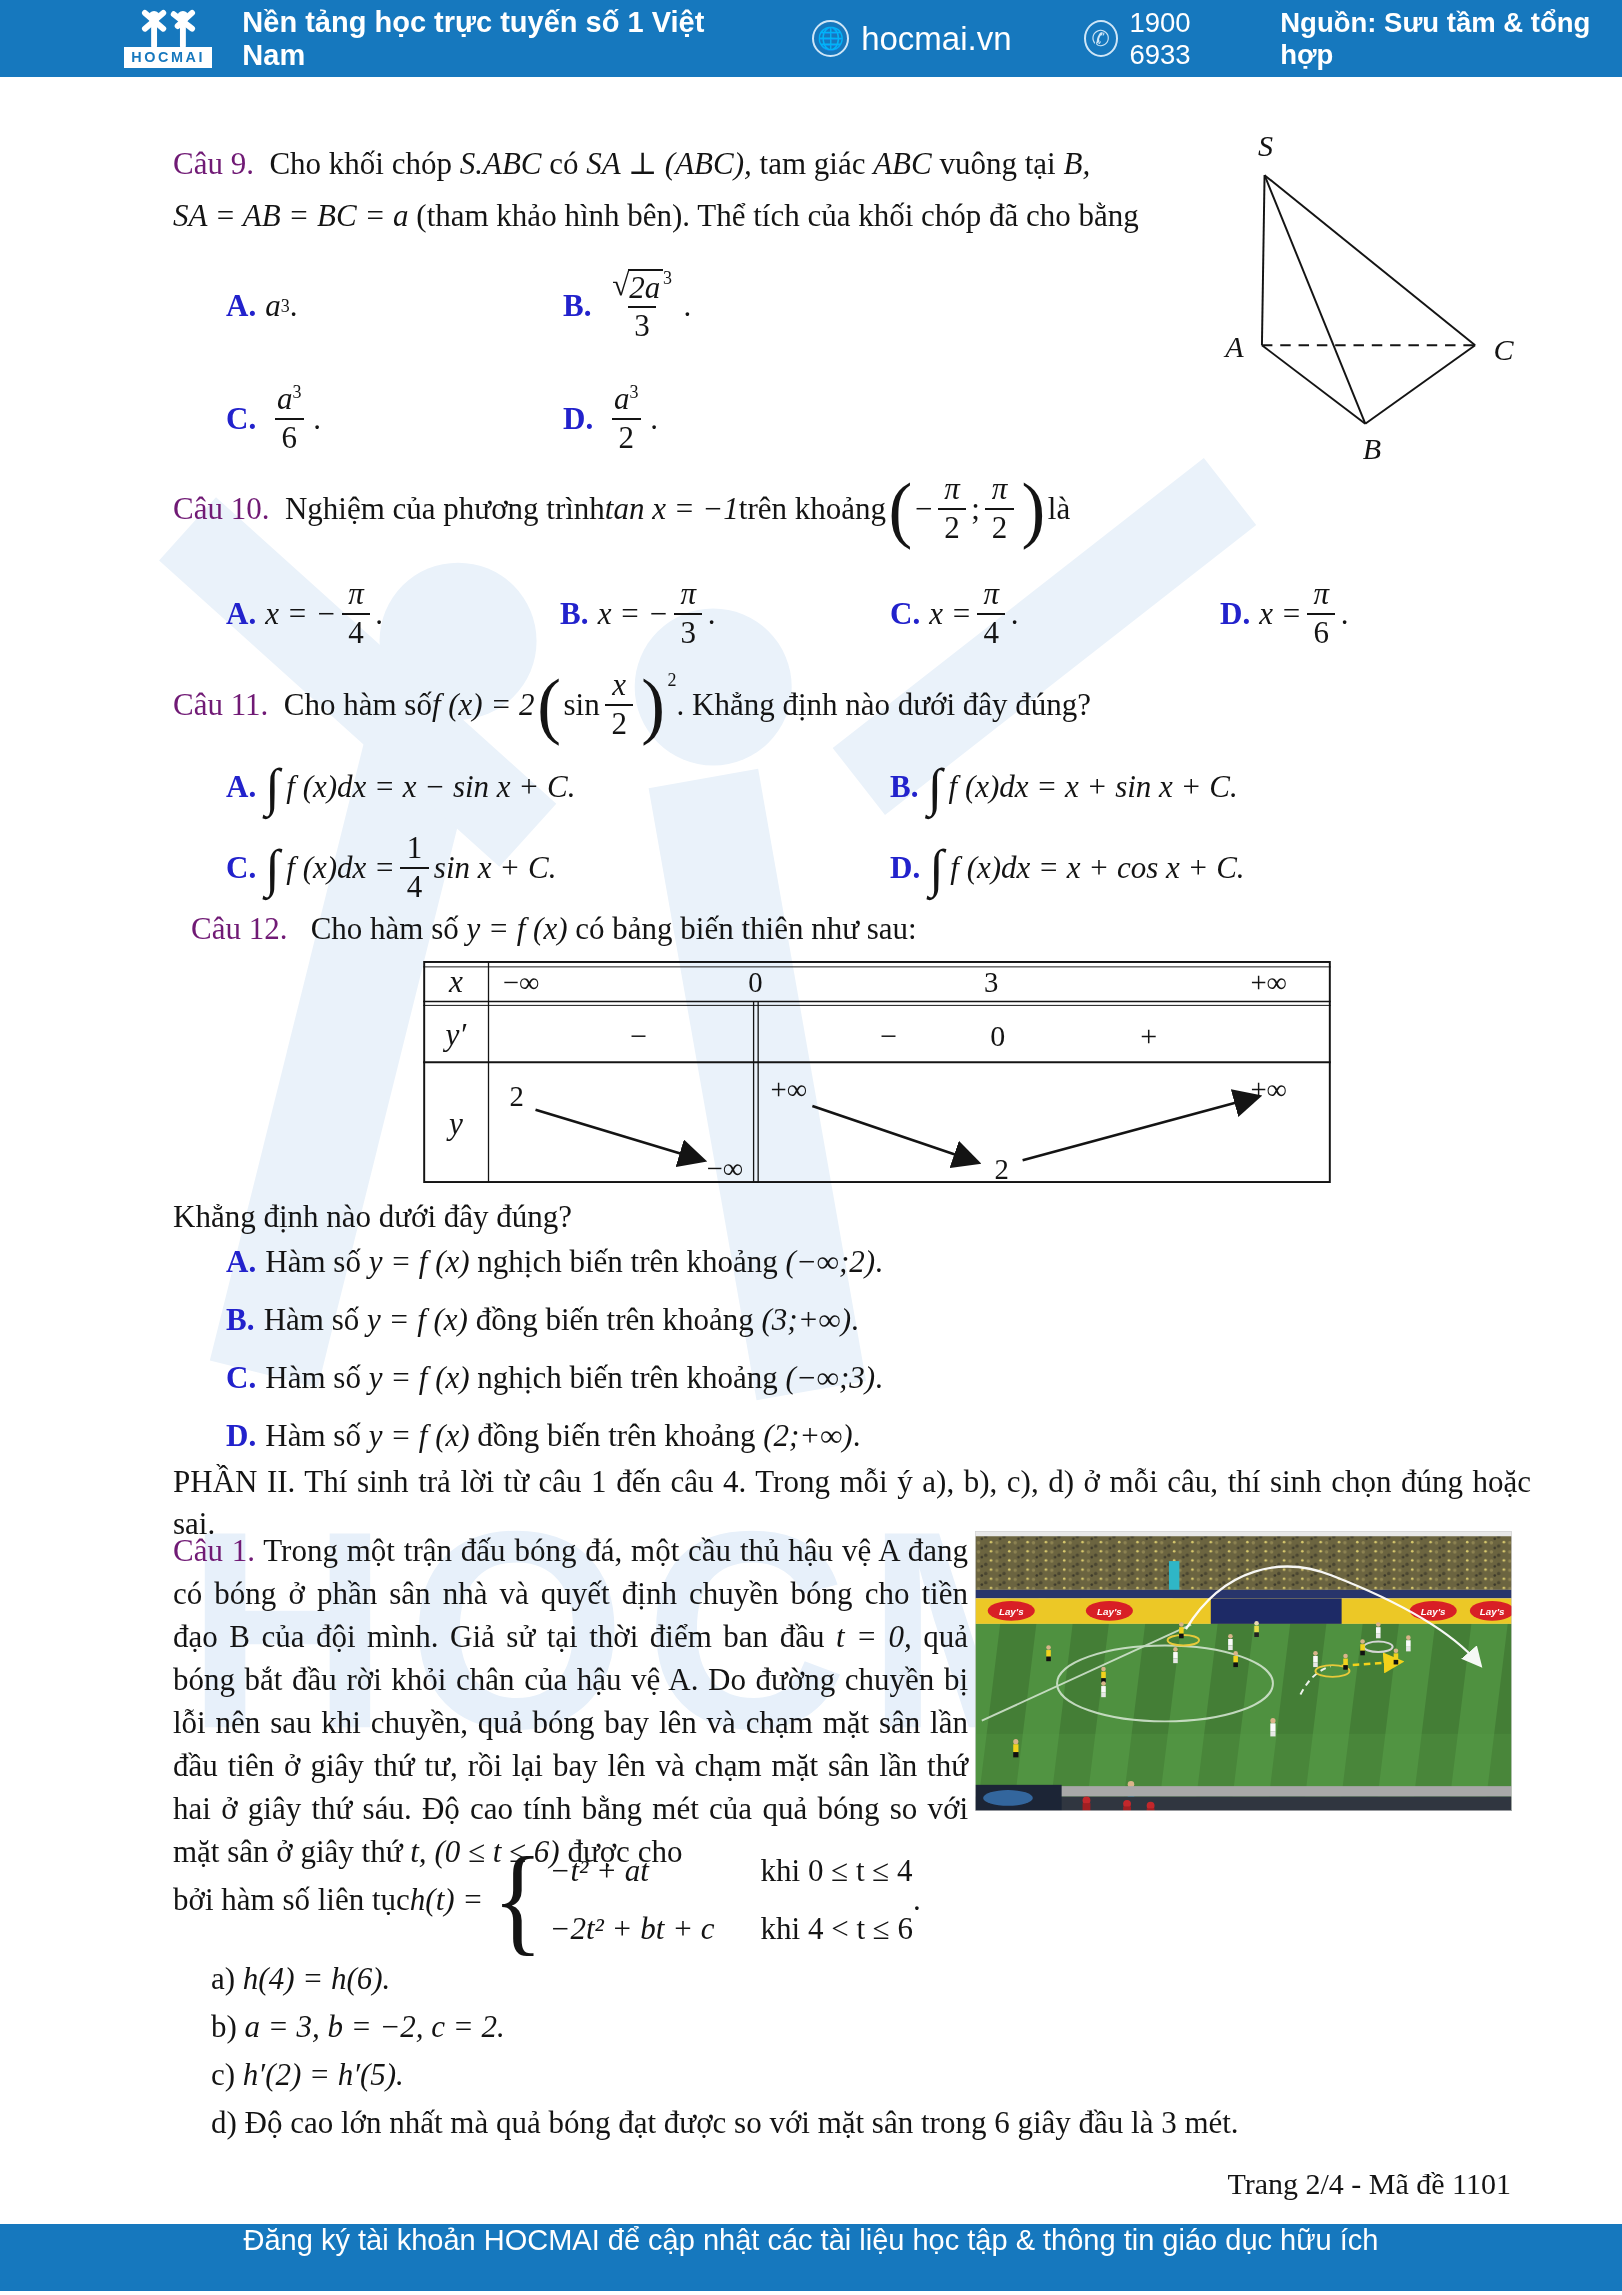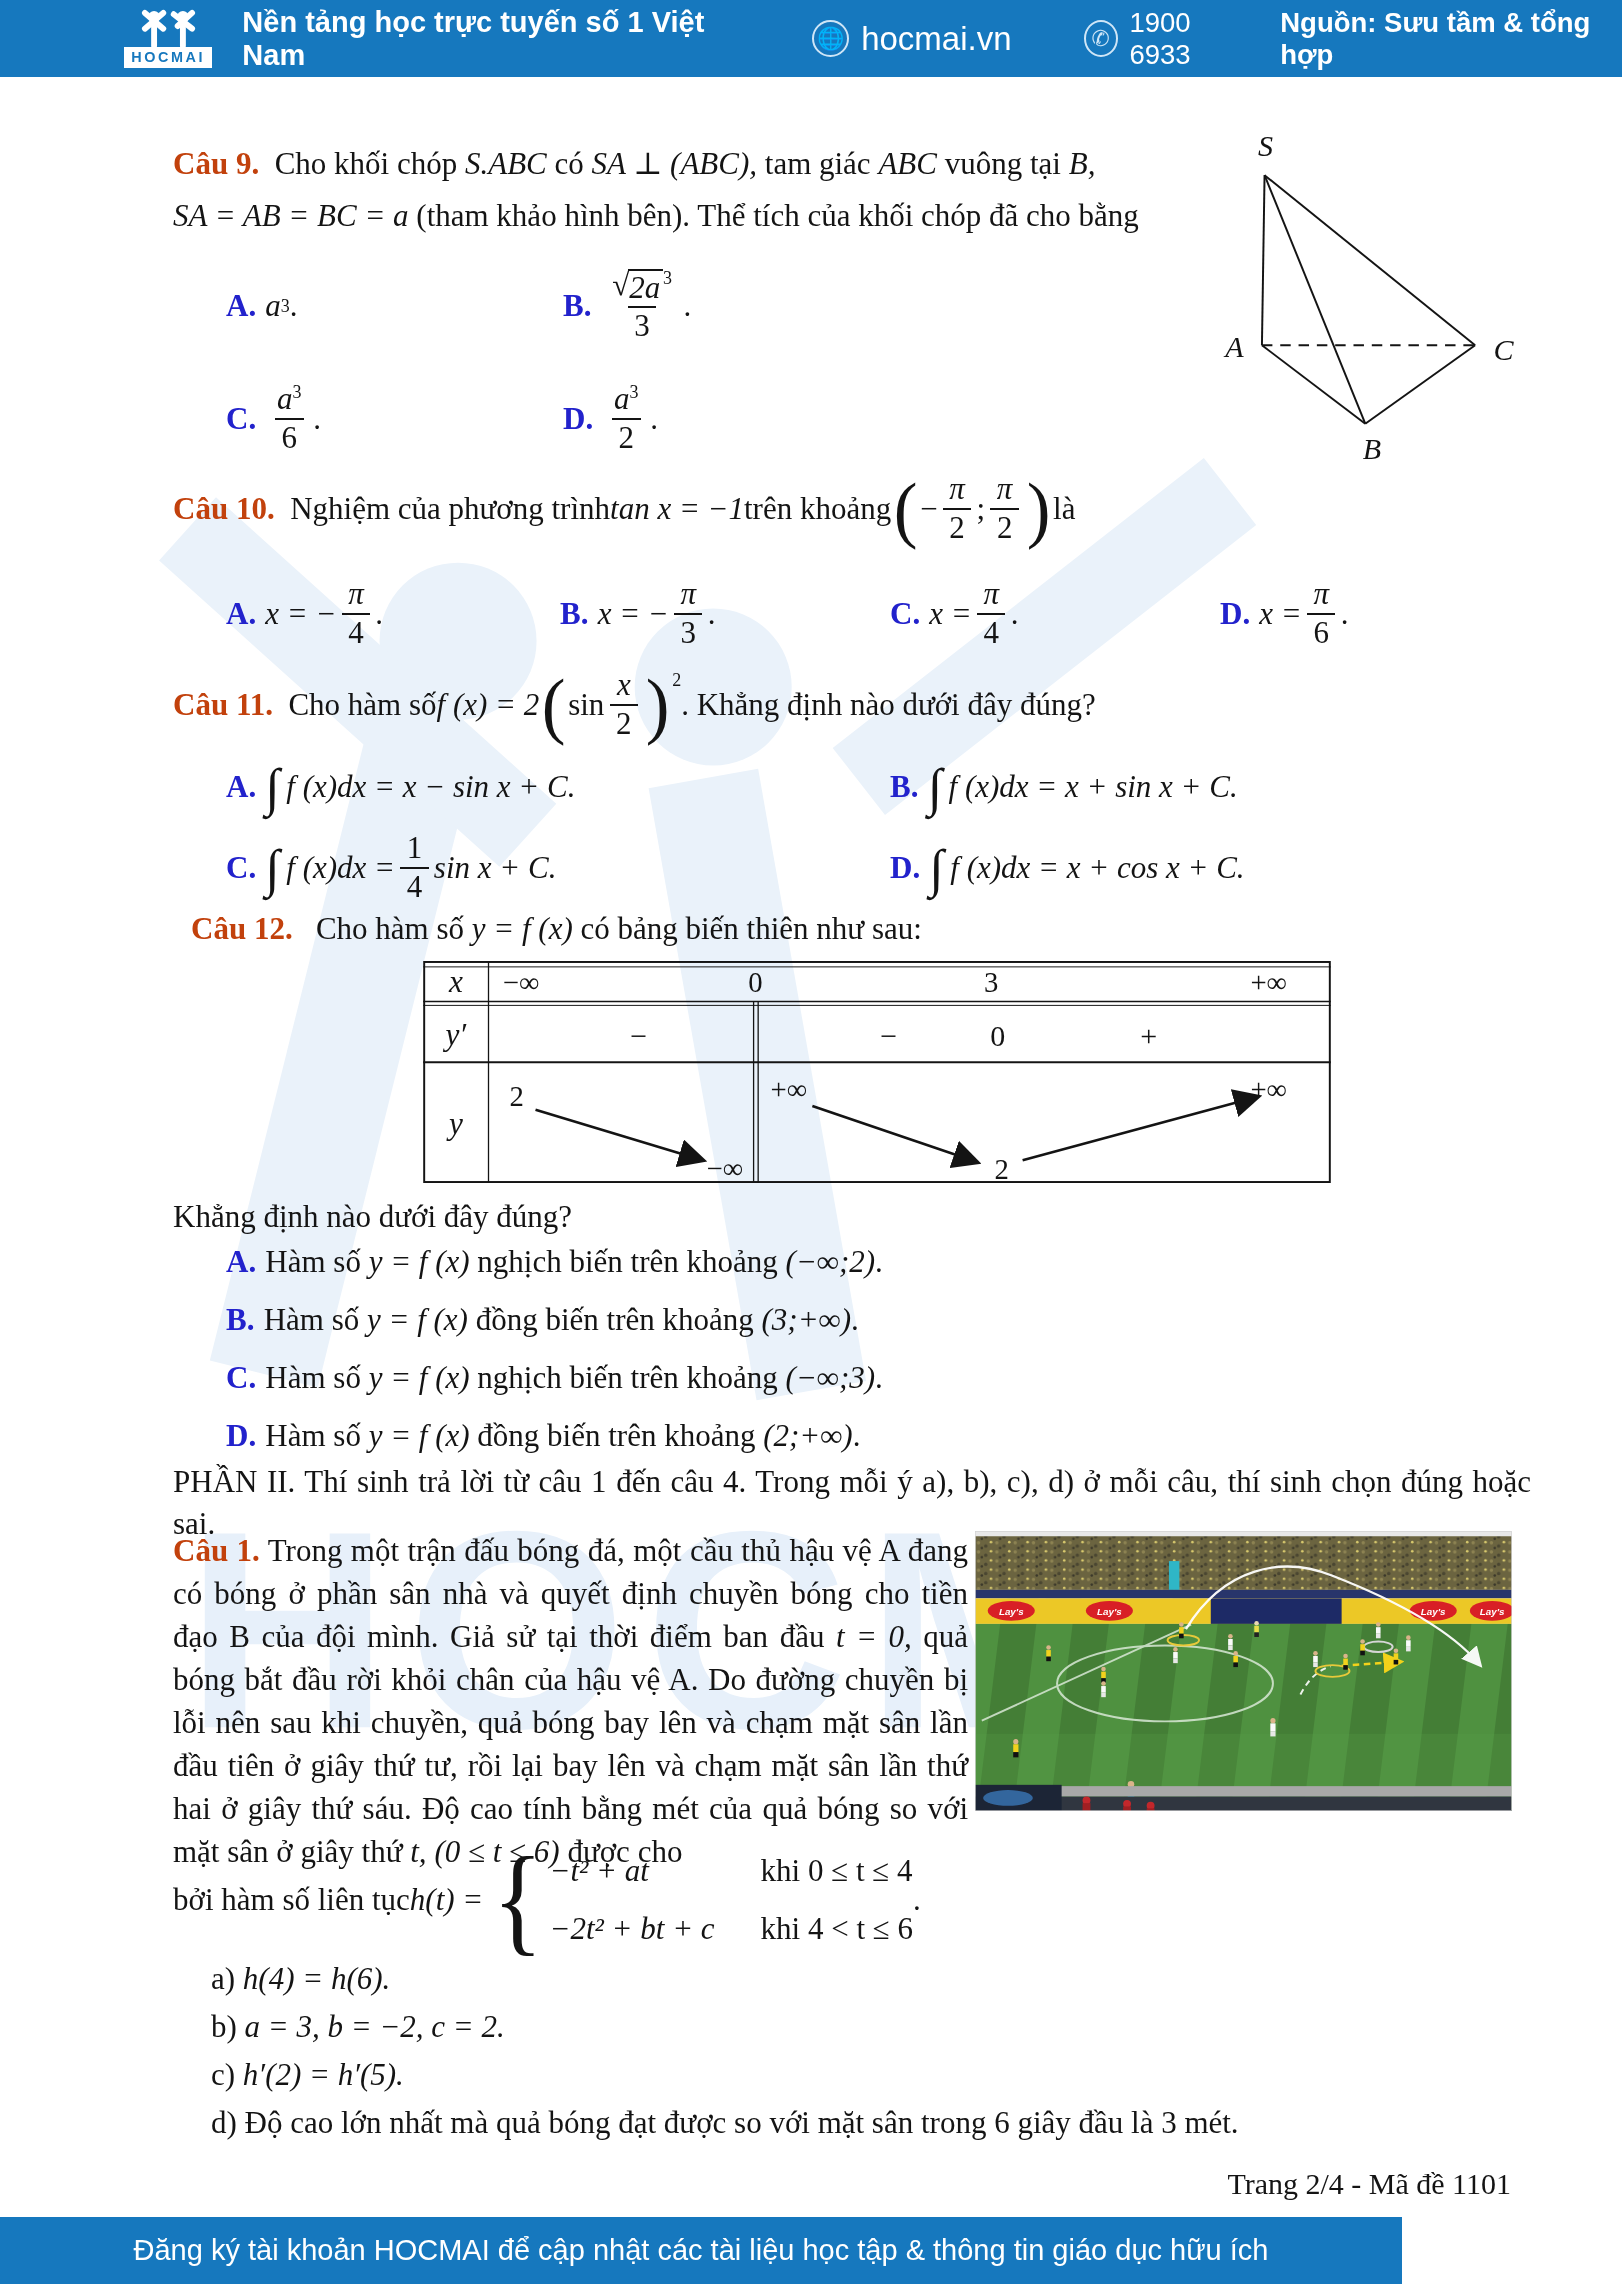--- a/index.html
+++ b/index.html
@@ -2,41 +2,41 @@
 <html style="font-size:10.5px"><head>
 <meta charset="utf-8">
 <style>
   *{margin:0;padding:0;box-sizing:border-box}
   html,body{background:#ffffff}
   #page{position:relative;width:1622px;height:2295px;background:#fff;overflow:hidden;
         font-family:"Liberation Serif","DejaVu Serif",serif;font-size:31px;color:#141414}
   .sans{font-family:"Liberation Sans","DejaVu Sans",sans-serif}
   .abs{position:absolute}
   .nowrap{white-space:nowrap}
-  .qlabel{color:#c2410c;font-weight:bold}
+  .qlabel{color:#701a75;font-weight:normal}
   .optlabel{color:#2222cc;font-weight:bold;margin-right:9.2px}
   .mi{font-style:italic}
   .bold{font-weight:normal}
   sup.e{font-size:0.58em;vertical-align:super;line-height:0}
   
   .frac{display:inline-flex;flex-direction:column;align-items:center;vertical-align:middle;line-height:1.05;margin:0 5.2px}
   .frac .den{border-top:2px solid #141414;padding:2px 6.5px 0 6.5px}
   .frac .num{padding:0 6.5px 2px 6.5px}
   
   .sqrt{display:inline-flex;align-items:flex-start}
   .sqrt .rs{font-style:normal;margin-right:-1.3px}
   .sqrt .rad{border-top:2px solid #141414;padding:0.7px 2.6px 0 1.3px}
   .tallp{display:inline-block;font-size:2.3em;font-weight:300;line-height:0;transform:scaleY(1.05);margin:0 2.6px;vertical-align:middle}
   .intg{display:inline-block;font-size:1.7em;line-height:0;margin-right:6.5px;vertical-align:middle}
   .brace{display:inline-block;font-size:3.4em;font-weight:200;line-height:0;margin:0 6.5px 0 9.2px;transform:scaleY(1.15)}
   .vcenter{display:flex;align-items:center}
   
   .bar{background:#1678be;color:#fff}
   #header{top:0;left:0;width:1622px;height:77px;display:flex;align-items:center}
-  #footer{bottom:11px;left:0;width:1402px;height:67px;display:flex;align-items:center;justify-content:center}
+  #footer{bottom:4px;left:0;width:1622px;height:67px;display:flex;align-items:flex-start;justify-content:center}
   .logo{display:flex;flex-direction:column;align-items:center;margin-left:124px;margin-right:30px}
   .logobox{border:2.6px solid #fff;background:#fff;color:#1678be;font-weight:bold;font-size:14.4px;
            letter-spacing:2.6px;padding:0.7px 5.2px;line-height:1.1}
   .hicon{display:inline-flex;align-items:center;justify-content:center;width:37px;height:37px;border-radius:50%;
          border:2.6px solid #cfe6f7;color:#cfe6f7;font-size:22px;margin-right:11.8px}
   .case-grid{display:grid;grid-template-columns:auto auto;column-gap:46px;row-gap:22px;align-items:center}
   .wm{position:absolute;left:0;top:0;z-index:0;pointer-events:none}
   .layer{position:absolute;z-index:1}
   .opt{display:flex;align-items:center}
 </style>

